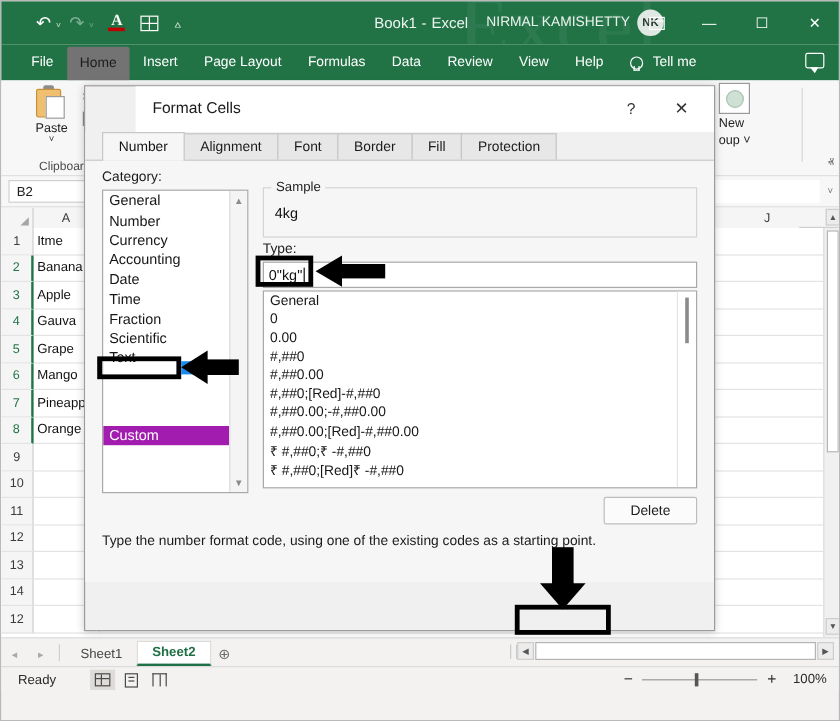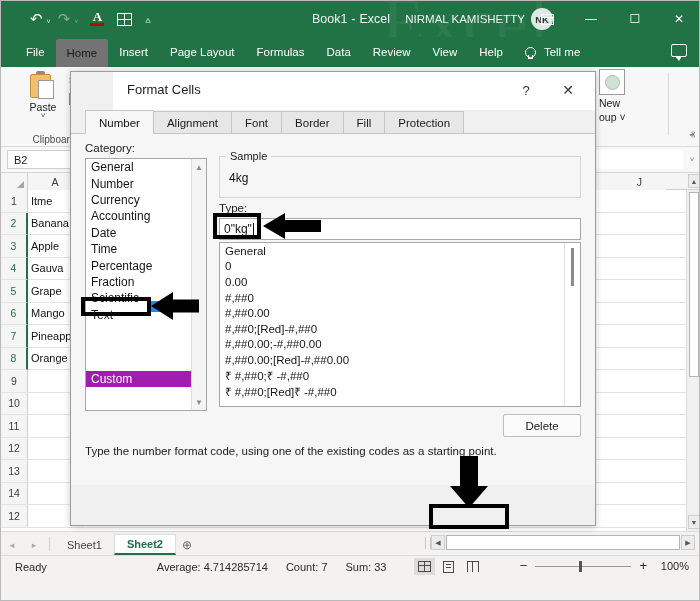--- a/index.html
+++ b/index.html
@@ -729,25 +729,20 @@
   </div>
   <div id="hscroll-area">
     <span id="hsplit"></span>
     <span id="hs-left">◀</span>
     <span id="hs-track"></span>
     <span id="hs-right">▶</span>
   </div>
 
   <div id="status-bar">
     <span id="status-ready">Ready</span>
-    <span id="status-stats">
-      <span>Average: 4.714285714</span>
-      <span>Count: 7</span>
-      <span>Sum: 33</span>
-    </span>
     <span id="view-btns">
       <span class="vbtn sel">
           <span class="vb-normal"></span>
         </span>
       <span class="vbtn">
           <span class="vb-page"></span>
         </span>
       <span class="vbtn">
           <span class="vb-break"></span>
         </span>
@@ -784,21 +779,20 @@
       <div id="cat-label">Category:</div>
 
       <div id="cat-list">
         <div id="cat-items">
           <div class="cat-item">General</div>
           <div class="cat-item">Number</div>
           <div class="cat-item">Currency</div>
           <div class="cat-item">Accounting</div>
           <div class="cat-item">Date</div>
           <div class="cat-item">Time</div>
-          <div class="cat-item">Percentage</div>
           <div class="cat-item">Fraction</div>
           <div class="cat-item">Scientific</div>
           <div class="cat-item">Text</div>
           <div class="cat-item selected">Custom</div>
         </div>
         <div id="cat-scroll">
           <span class="sa up">▲</span>
           <span class="sa down">▼</span>
         </div>
       </div>

